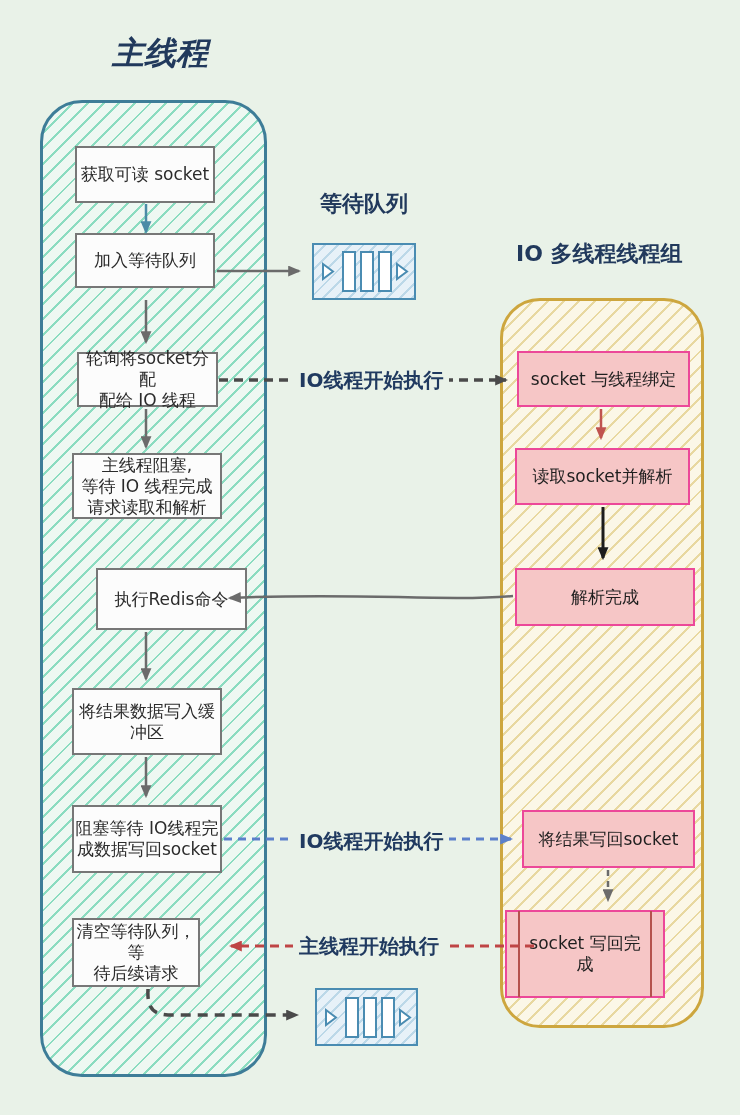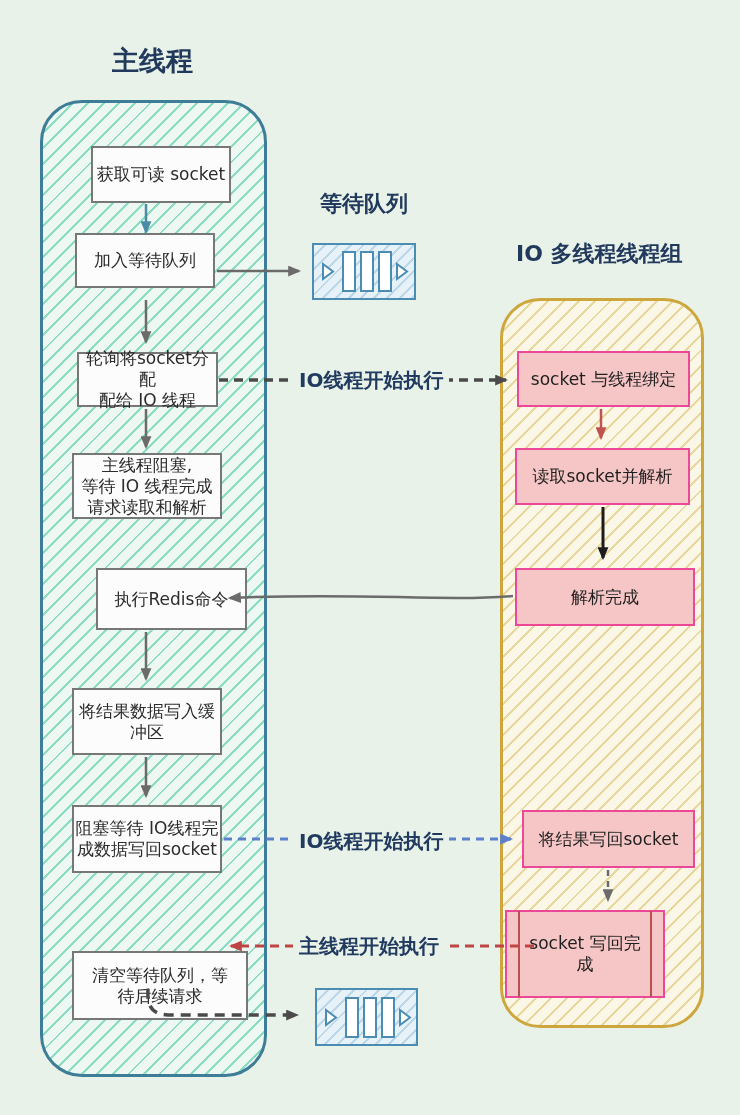--- a/index.html
+++ b/index.html
@@ -13,39 +13,39 @@
      background-image:repeating-linear-gradient(135deg,transparent 0 9px,#8bdcc0 9px 11px);}
   .ctr.yellow{left:500px;top:298px;width:204px;height:730px;border-color:#cda63e;border-radius:40px;
      background-color:#fbf7e7;
      background-image:repeating-linear-gradient(135deg,transparent 0 9px,#e8d8a0 9px 11px);}
 
   
   .node{position:absolute;box-sizing:border-box;display:flex;align-items:center;justify-content:center;
         text-align:center;white-space:pre-line;font-size:17px;line-height:21px;color:#2b2b2b;z-index:2;}
   .wnode{background:#fcfcfc;border:2px solid #777;}
   .pnode{background:#f6c6c6;border:2px solid #ec4899;color:#1f1f1f;}
-  .mb1{left:75px;top:146px;width:140px;height:57px;margin-left:16px;}
+  .mb1{left:75px;top:146px;width:140px;height:57px;}
   .mb2{left:75px;top:233px;width:140px;height:55px;}
   .mb3{left:77px;top:352px;width:141px;height:55px;}
   .mb4{left:72px;top:453px;width:150px;height:66px;text-align:center;}
   .mb5{left:72px;top:568px;width:151px;height:62px;margin-left:24px;}
   .mb6{left:72px;top:688px;width:150px;height:67px;}
   .mb7{left:72px;top:805px;width:150px;height:68px;}
-  .mb8{left:72px;top:918px;width:176px;height:69px;margin-top:33px;}
+  .mb8{left:72px;top:918px;width:128px;height:69px;}
   .ib1{left:517px;top:351px;width:173px;height:56px;}
   .ib2{left:515px;top:448px;width:175px;height:57px;}
   .ib3{left:515px;top:568px;width:180px;height:58px;}
   .ib4{left:522px;top:810px;width:173px;height:58px;}
   .ib5{left:505px;top:910px;width:160px;height:88px;}
   .ib5::before,.ib5::after{content:"";position:absolute;top:-1px;bottom:-1px;width:2px;background:#b5524d;}
   .ib5::before{left:11px;} .ib5::after{right:11px;}
 
   
   .title{position:absolute;font-weight:bold;color:#21395c;z-index:3;}
-  .t-main{left:112px;top:43px;font-size:27px;}
+  .t-main{left:112px;top:32px;font-size:32px;font-style:italic;}
   .t-queue{left:320px;top:189px;font-size:22px;}
   .t-io{left:516px;top:239px;font-size:22px;}
   .alabel{position:absolute;font-weight:bold;color:#203a60;font-size:20px;
           background:#e9f2e8;padding:1px 6px;z-index:6;}
   .l1{left:293px;top:366px;}
   .l2{left:293px;top:827px;}
   .l3{left:293px;top:932px;}
 
   
   .queue{position:absolute;box-sizing:border-box;border:2px solid #4a8cb2;z-index:2;

